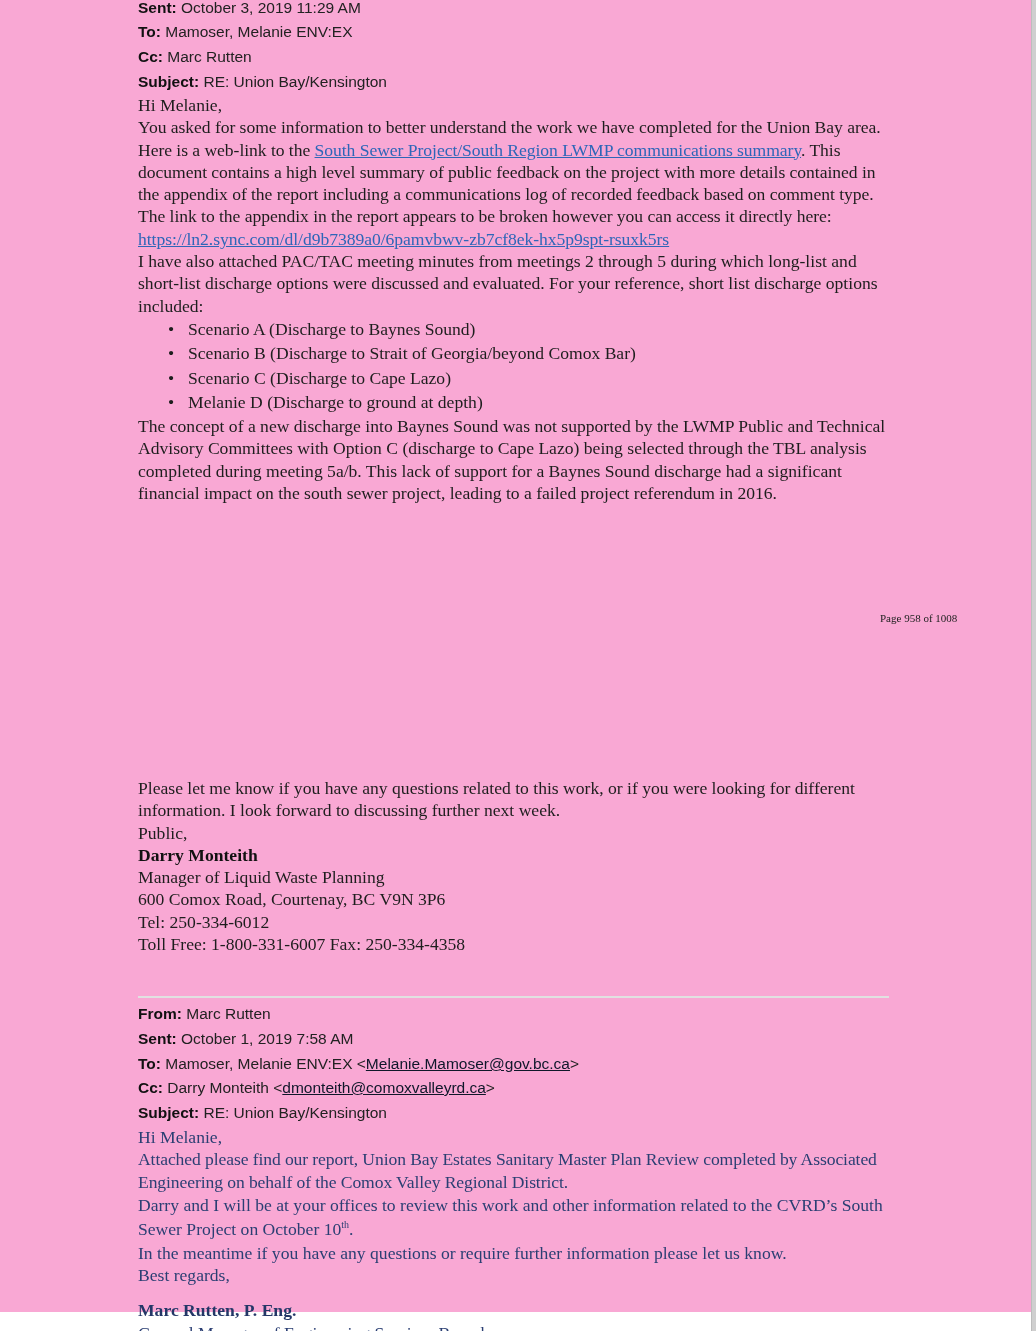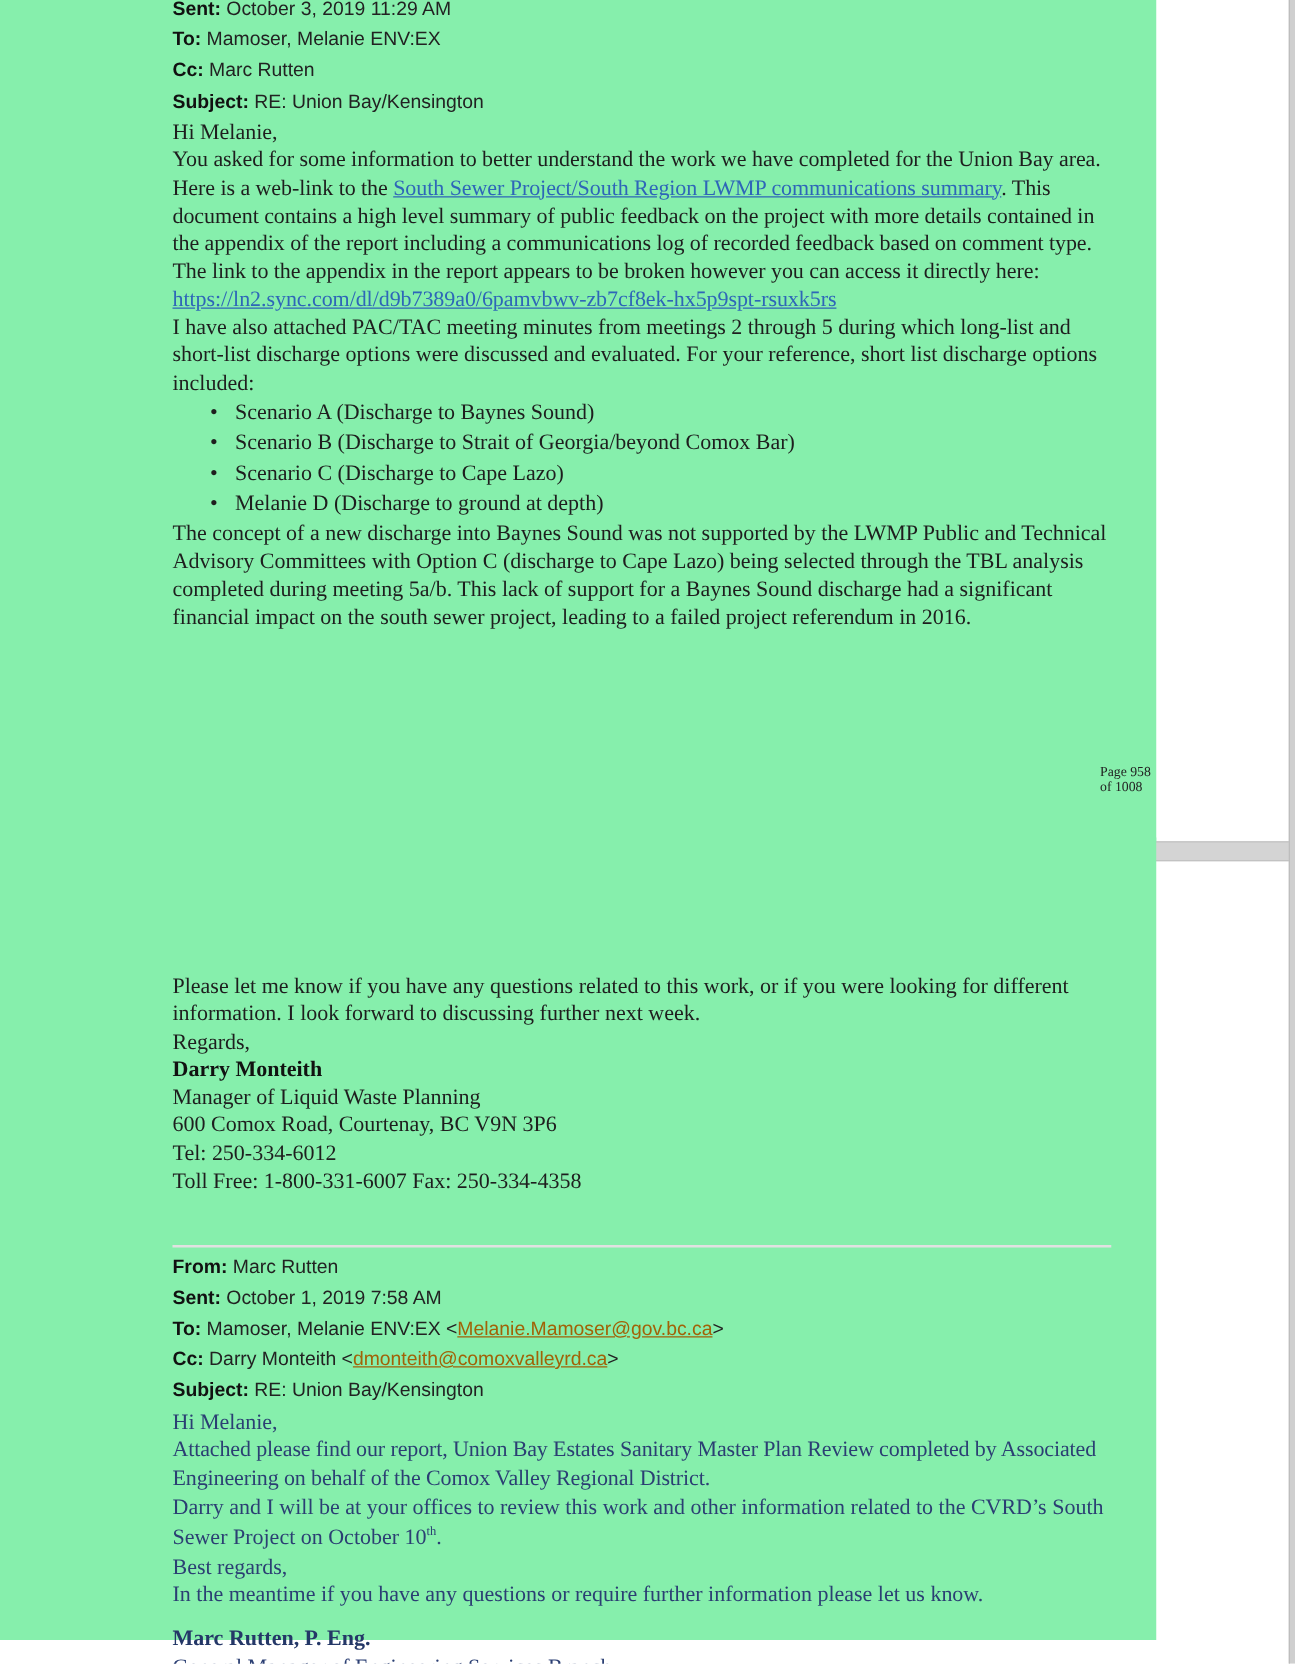--- a/index.html
+++ b/index.html
@@ -2,22 +2,22 @@
 <html><head>
 <meta charset="utf-8">
 <style>
   * { margin: 0; padding: 0; box-sizing: border-box; }
   html, body { width: 1036px; height: 1331px; overflow: hidden; background: #ffffff; }
   body { position: relative; }
 
   .page {
     position: absolute;
     left: 0;
-    width: 925px;
-    background: #86efac;
+    width: 1031px;
+    background: #f9a8d4;
   }
   #page1 { top: 0; height: 673px; }
   #page2 { top: 670px; height: 642px; }
 
   .right-strip {
     position: absolute;
     top: 0;
     left: 1031px;
     width: 5px;
     height: 1331px;
@@ -83,21 +83,21 @@
 
   .separator {
     position: absolute;
     left: 138px;
     top: 996px;
     width: 751px;
     height: 2px;
     background: #e1e1e1;
   }
 
-  .hdr a { color: #a16207; text-decoration: underline; }
+  .hdr a { color: #0f172a; text-decoration: underline; }
 
   .navy {
     color: #2b3f73;
   }
   .navy .sig-name { color: #243767; margin-top: 13px; }
   sup { font-size: 10px; line-height: 0; vertical-align: super; }
 </style>
 </head>
 <body>
 
@@ -134,21 +134,21 @@
   </div>
 
   <div class="page-num">Page 958 of 1008</div>
 </div>
 
 <div class="page-gap"></div>
 
 <div class="page" id="page2">
   <div class="body-text" style="top:107px;">
     <p>Please let me know if you have any questions related to this work, or if you were looking for different information. I look forward to discussing further next week.</p>
-    <p>Regards,</p>
+    <p>Public,</p>
     <p class="sig-name">Darry Monteith</p>
     <p>Manager of Liquid Waste Planning</p>
     <p>600 Comox Road, Courtenay, BC V9N 3P6</p>
     <p>Tel: 250-334-6012</p>
     <p>Toll Free: 1-800-331-6007 Fax: 250-334-4358</p>
   </div>
 </div>
 
 <div class="separator"></div>
 
@@ -170,19 +170,19 @@
 </div>
 <div class="hdr" style="top:1103px;">
   <b>Subject:</b>
   <span>RE: Union Bay/Kensington</span>
 </div>
 
 <div class="body-text navy" style="top:1126px;">
   <p>Hi Melanie,</p>
   <p style="letter-spacing:-0.1px;">Attached please find our report, Union Bay Estates Sanitary Master Plan Review completed by Associated Engineering on behalf of the Comox Valley Regional District.</p>
   <p style="line-height:24.5px;"><span>Darry and I will be at your offices to review this work and other information related to the CVRD’s South Sewer Project on October 10</span><sup>th</sup><span>.</span></p>
+  <p>In the meantime if you have any questions or require further information please let us know.</p>
   <p>Best regards,</p>
-  <p>In the meantime if you have any questions or require further information please let us know.</p>
   <p class="sig-name">Marc Rutten, P. Eng.</p>
   <p>General Manager of Engineering Services Branch</p>
 </div>
 
 <div class="right-strip"></div>
 
 </body></html>

